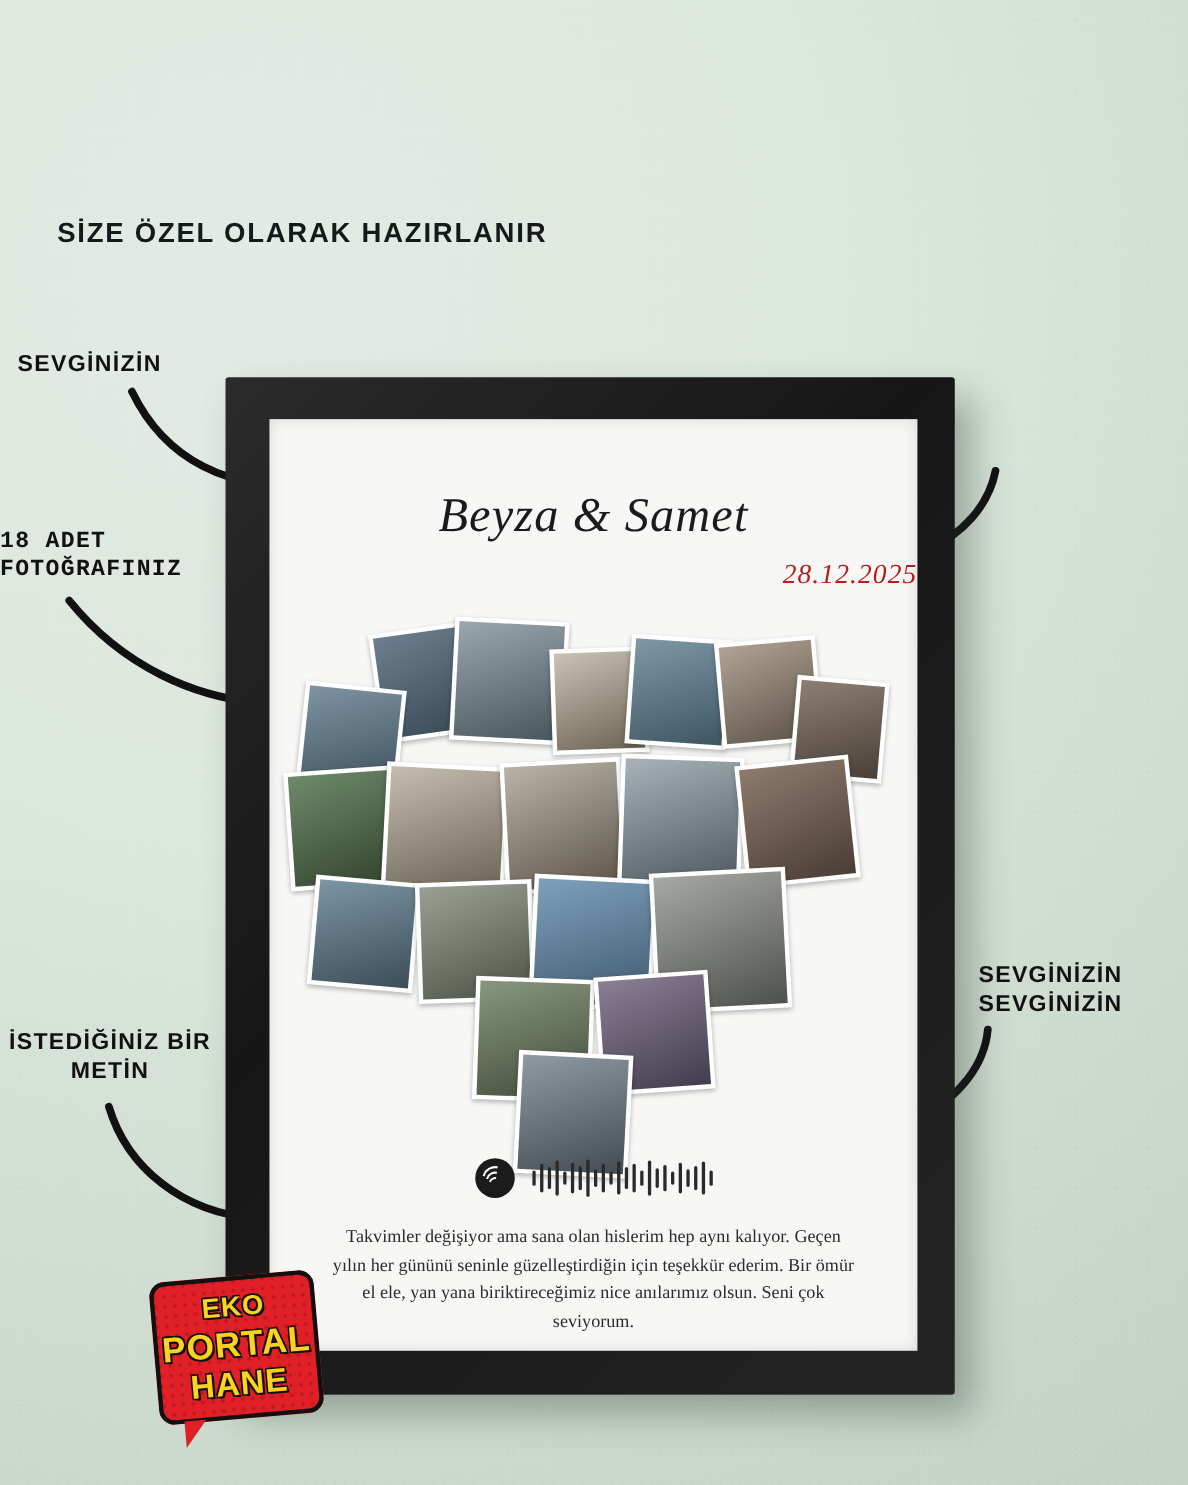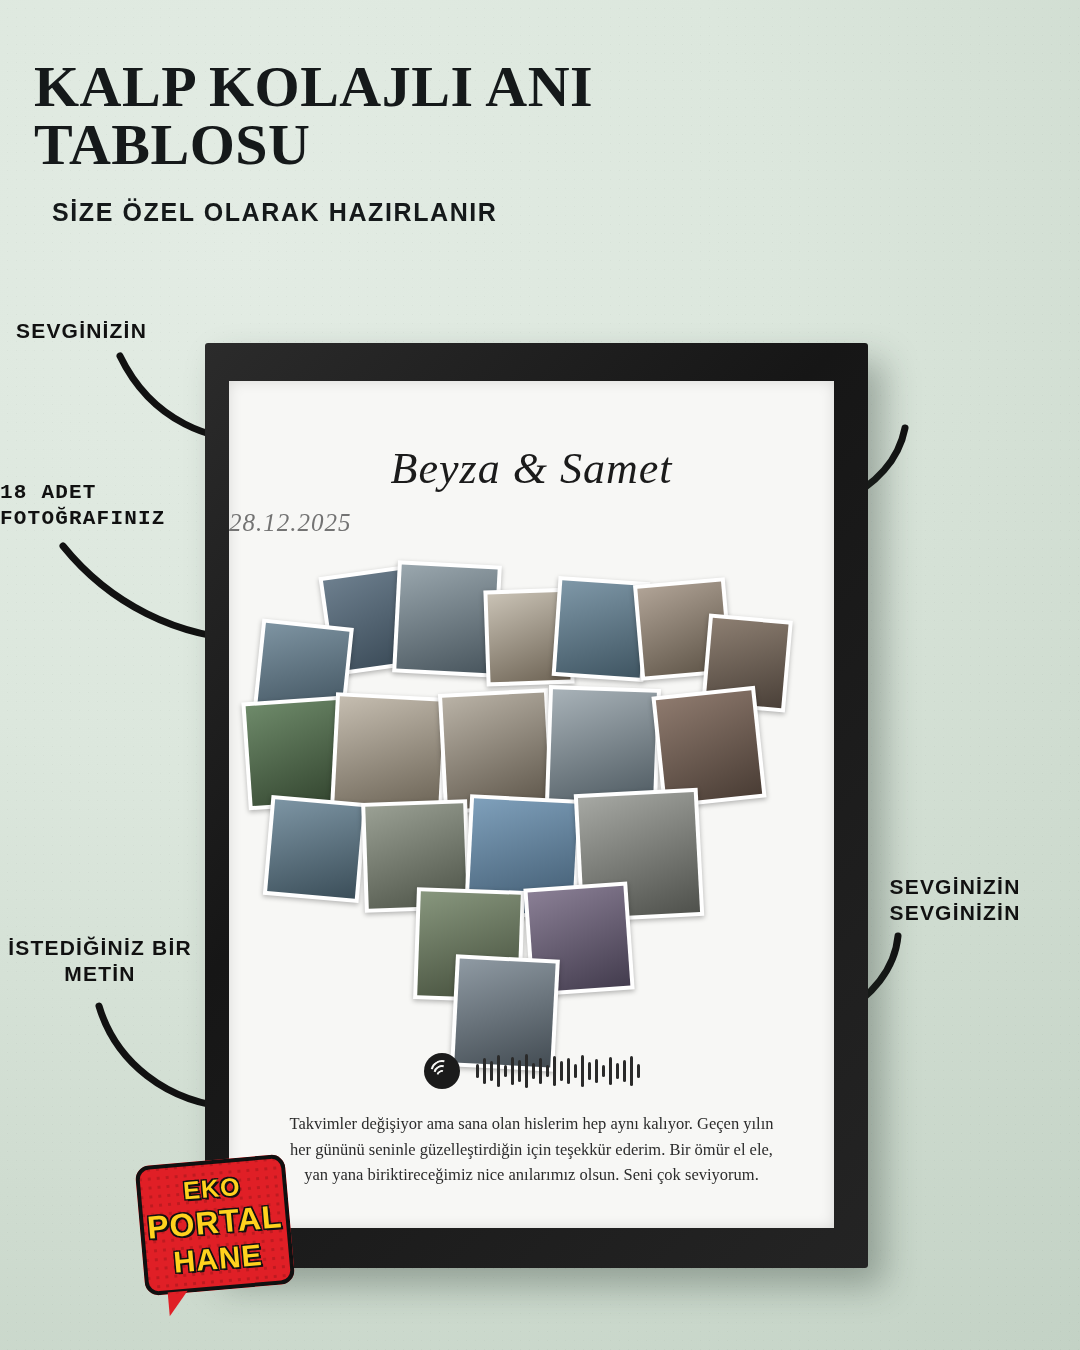--- a/index.html
+++ b/index.html
@@ -68,45 +68,45 @@
   .arrow { position: absolute; pointer-events: none; }
 
   
   .frame {
     position: absolute;
     left: 205px; top: 343px;
     width: 663px; height: 925px;
     background: linear-gradient(135deg, #2b2b2b 0%, #161616 40%, #242424 100%);
     border-radius: 3px;
     box-shadow: 16px 18px 34px rgba(40,55,45,0.35);
-    padding: 38px 34px 40px 24px;
+    padding: 38px 34px 40px 40px;
   }
   .mat {
     width: 100%; height: 100%;
     background: #f7f7f5;
     position: relative;
     overflow: hidden;
     box-shadow: inset 0 0 14px rgba(0,0,0,0.12);
   }
   .poster-names {
     position: absolute; left: 0; right: 0; top: 62px;
     text-align: center;
     font-family: "Liberation Serif", serif;
     font-style: italic;
     font-size: 44px;
     color: #1b1b1b;
     letter-spacing: 1px;
   }
   .poster-date {
     position: absolute; left: 0; right: 0; top: 128px;
-    text-align: left;
+    text-align: right;
     font-family: "Liberation Serif", serif;
     font-style: italic;
     font-size: 25px;
-    color: #737373;
+    color: #b91c1c;
     letter-spacing: 1px;
   }
 
   
   .collage {
     position: absolute;
     left: 8px; top: 178px;
     width: 565px; height: 475px;
   }
   .ph {
@@ -208,21 +208,20 @@
   }
   .logo-text .l1 { font-size: 25px; }
   .logo-text .l2 { font-size: 32px; }
   .logo-text .l3 { font-size: 30px; }
 </style>
 </head>
 <body>
 
 <div id="page">
 
-  <div class="title">KALP KOLAJLI ANI TABLOSU</div>
   <div class="subtitle">SİZE ÖZEL OLARAK HAZIRLANIR</div>
 
   <div class="callout c-names">SEVGİNİZİN</div>
   <div class="callout c-photos">18 ADET FOTOĞRAFINIZ</div>
   <div class="callout c-text">İSTEDİĞİNİZ BİR METİN</div>
   <div class="callout c-melody">SEVGİNİZİN SEVGİNİZİN</div>
 
   <svg class="arrow" style="left:110px; top:348px;" width="200" height="130" viewBox="0 0 200 130">
     <path d="M10 8 C 40 70, 100 100, 168 90" stroke="#111" stroke-width="7" fill="none" stroke-linecap="round"></path>
     <path d="M168 90 L 140 78 M168 90 L 146 106" stroke="#111" stroke-width="7" fill="none" stroke-linecap="round"></path>

